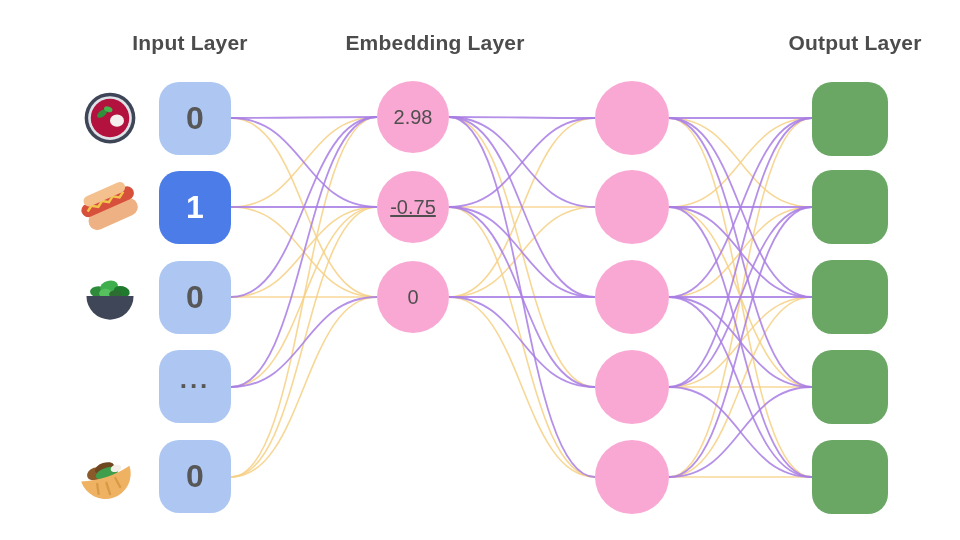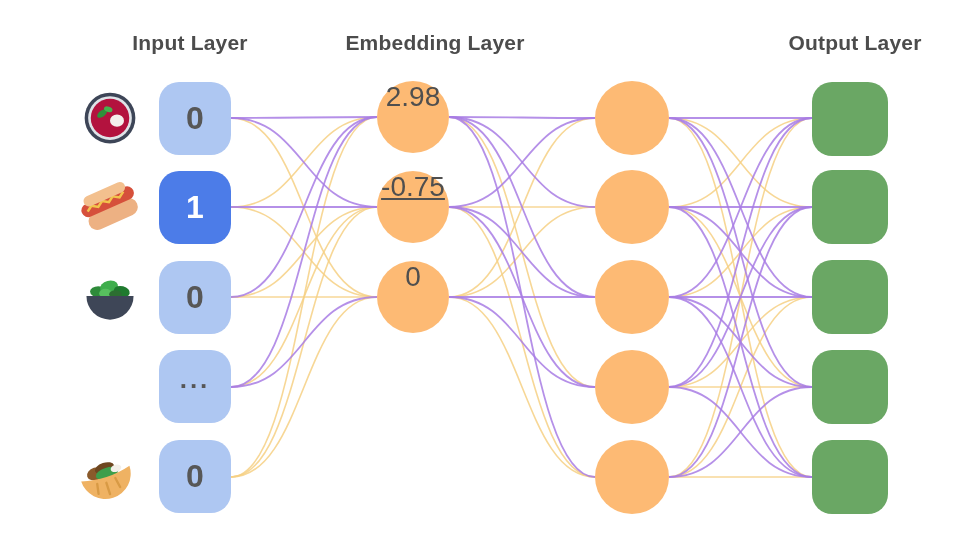--- a/index.html
+++ b/index.html
@@ -4,21 +4,21 @@
 <style>
   html,body{margin:0;padding:0;background:#ffffff;}
   body{font-family:"Liberation Sans",sans-serif;}
   .stage{position:relative;width:960px;height:536px;background:#ffffff;overflow:hidden;}
   #edges-svg{position:absolute;left:0;top:0;width:960px;height:540px;}
   .title{position:absolute;top:31px;width:210px;text-align:center;font-size:21px;font-weight:bold;color:#4c4c4c;letter-spacing:.2px;}
   .sq{position:absolute;display:flex;align-items:center;justify-content:center;border-radius:20px;}
   .in{left:159px;width:72px;height:73px;background:#aec7f2;color:#575757;font-size:32px;font-weight:bold;}
   .in.active{background:#4c7ce8;color:#ffffff;}
   .in.ellipsis span{font-size:26px;letter-spacing:3px;transform:translateY(-7px);}
-  .circ{position:absolute;border-radius:50%;display:flex;justify-content:center;background:#fdba74;color:#4f4f4f;font-size:28px;}
+  .circ{position:absolute;border-radius:50%;display:flex;align-items:center;justify-content:center;background:#f9a8d4;color:#4f4f4f;font-size:20px;}
   .emb{left:377px;width:72px;height:72px;}
   .hid{left:595px;width:74px;height:74px;}
   .out{left:812px;width:76px;height:74px;background:#6aa764;border-radius:20px;}
   .icon{position:absolute;}
 </style>
 </head>
 <body>
 
 <div class="stage">
 

